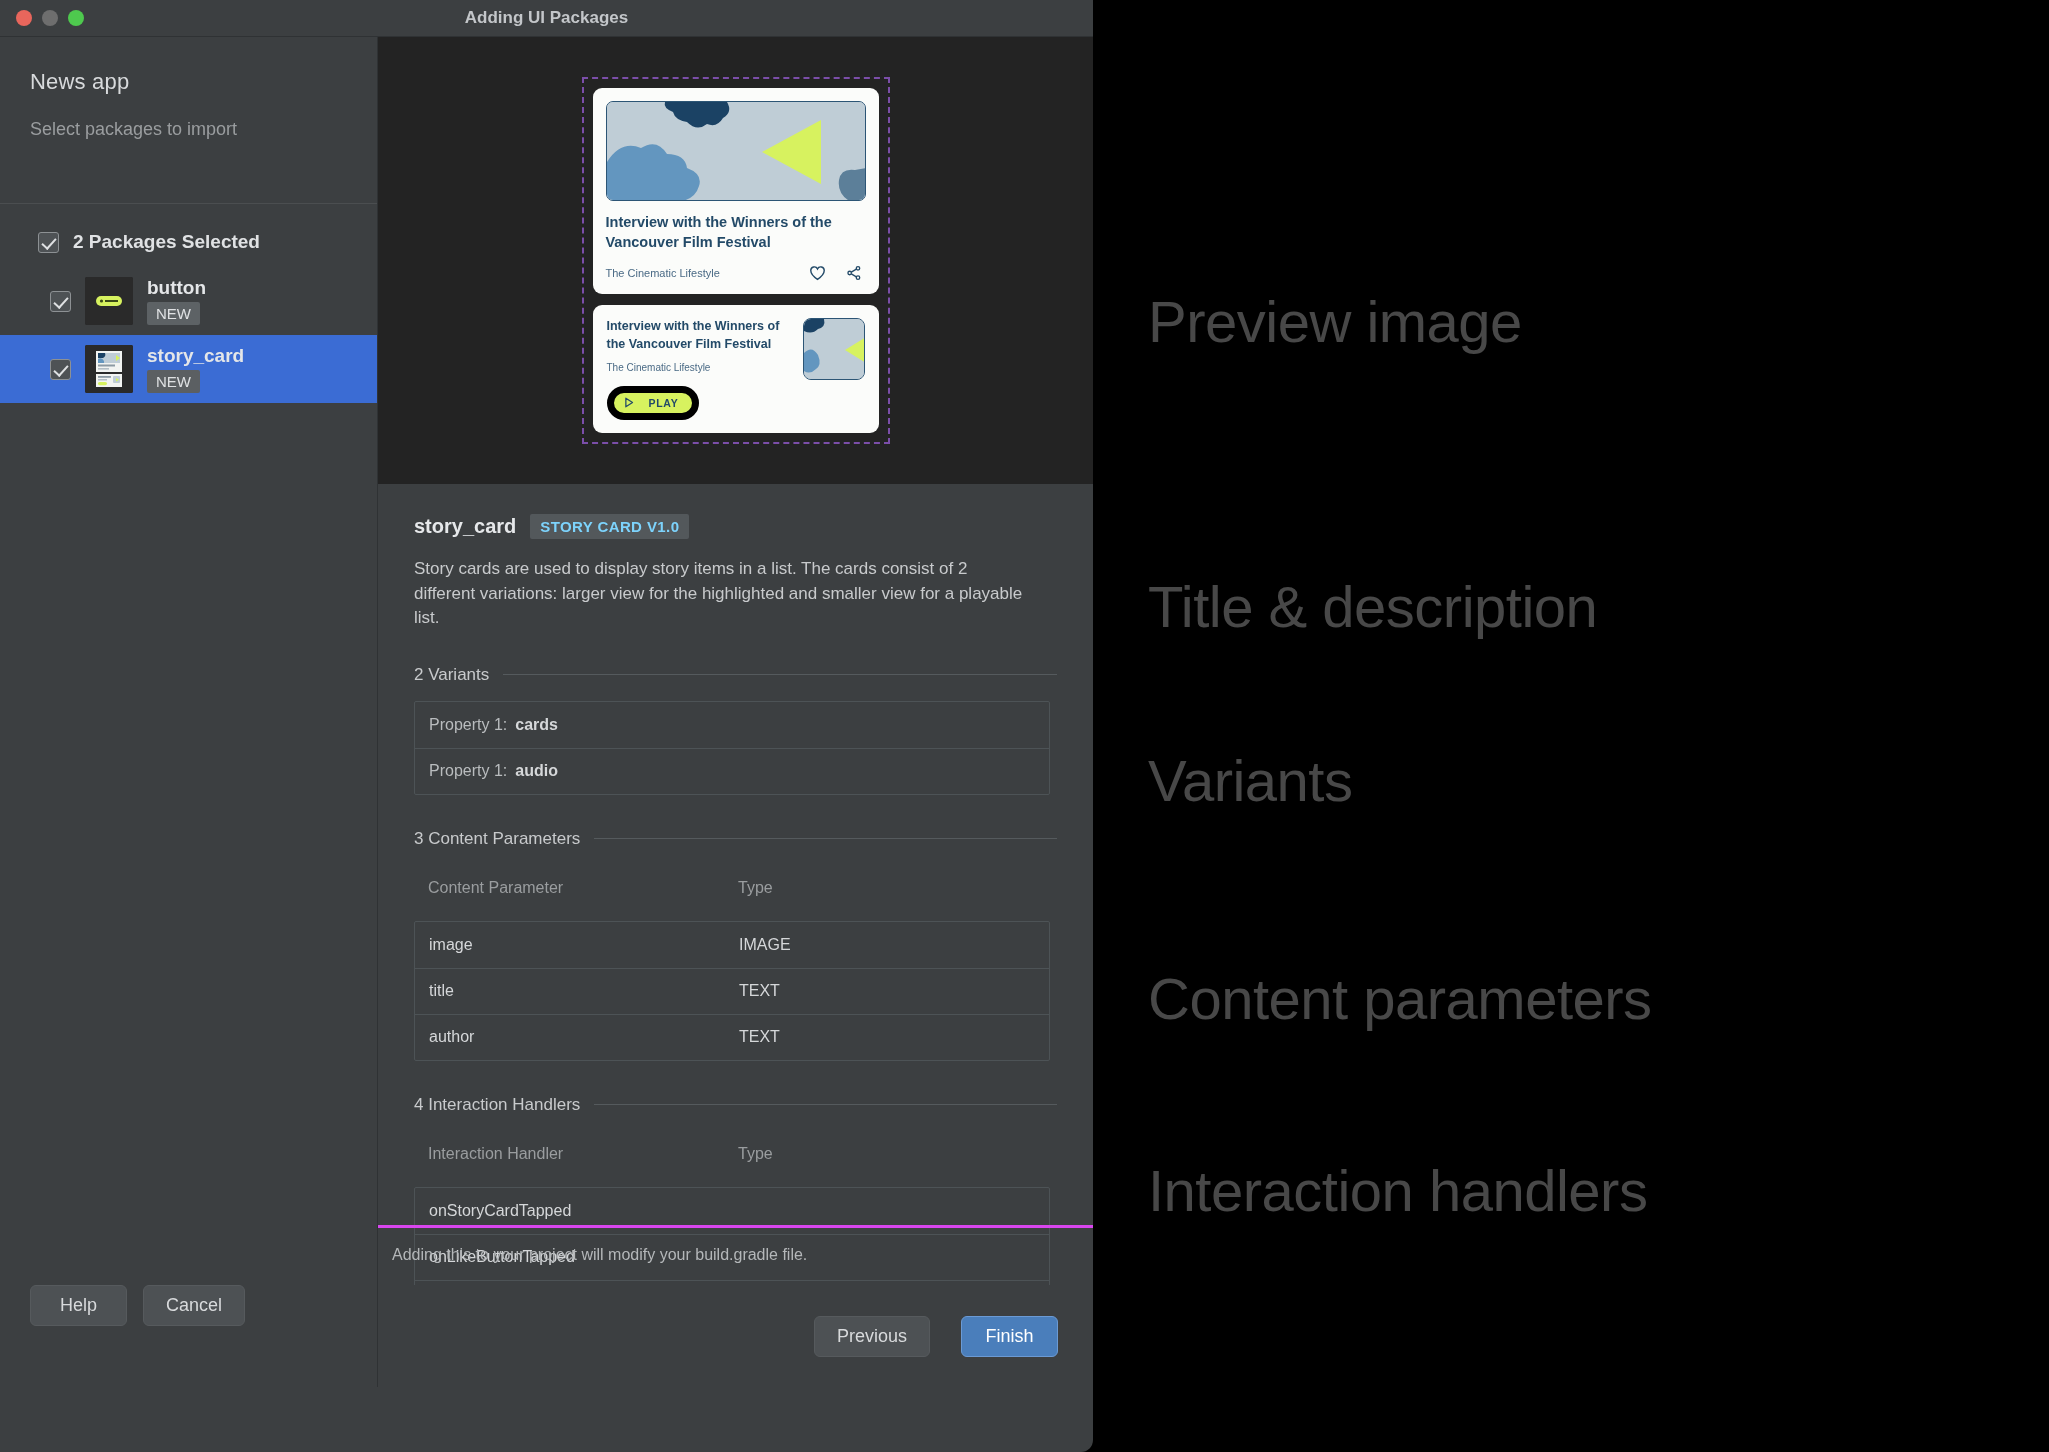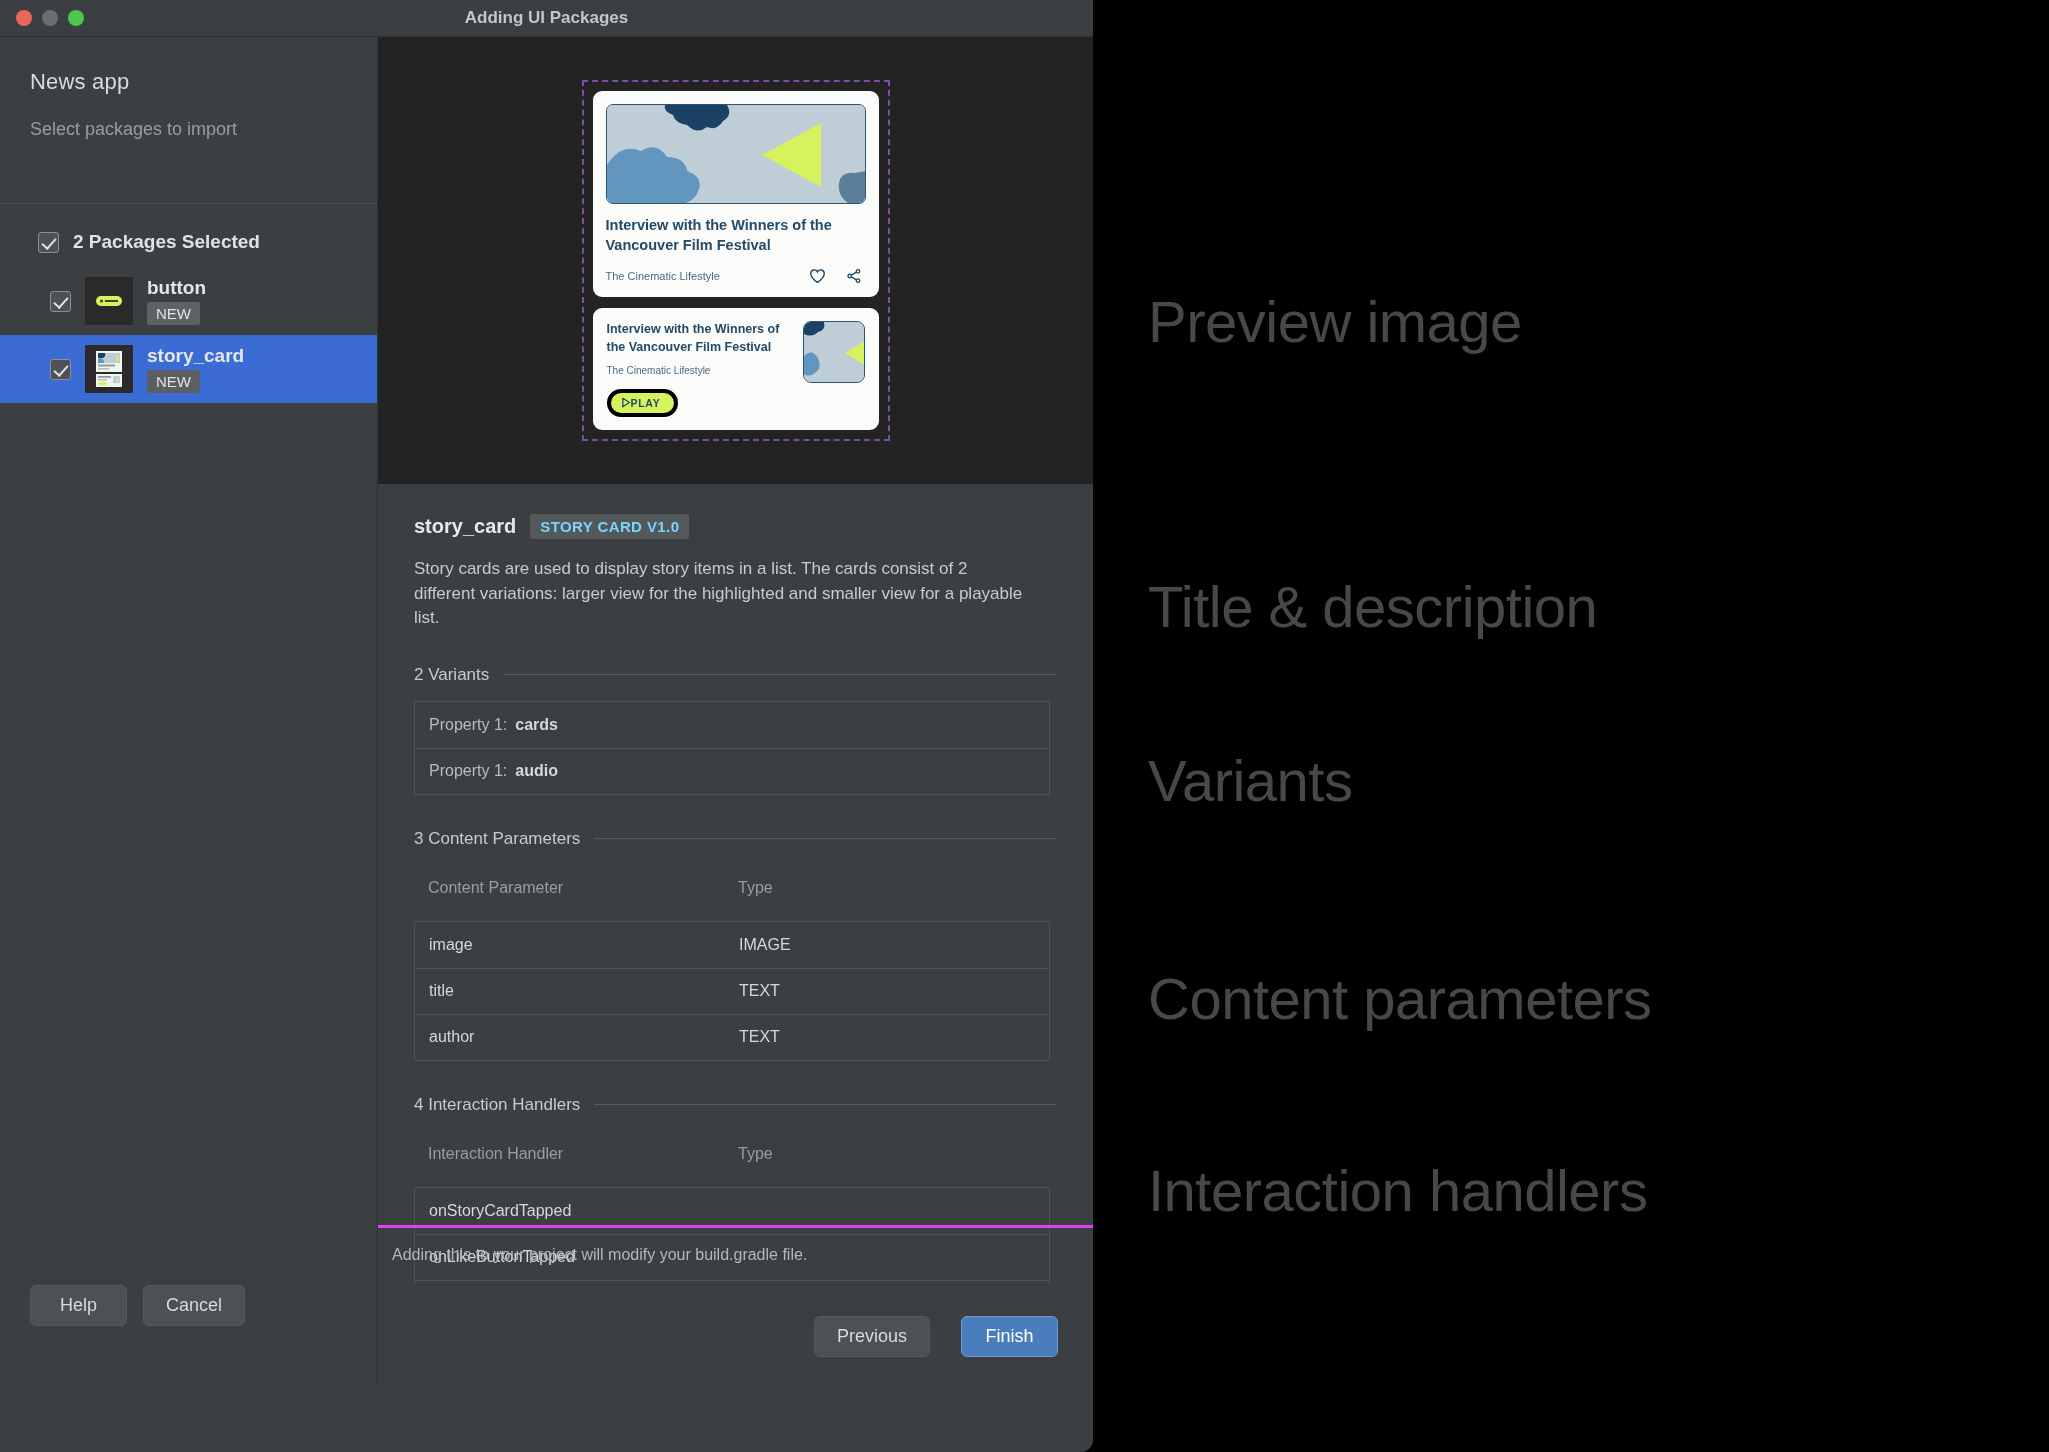--- a/index.html
+++ b/index.html
@@ -156,22 +156,22 @@
   
   .card-sm {
     background: #fbfcfa; border-radius: 9px; padding: 13px 14px;
     width: 286px; display: flex; gap: 10px;
   }
   .card-sm-left { flex: 1; display: flex; flex-direction: column; }
   .card-sm-title { font-size: 12.5px; font-weight: bold; color: #234a68; line-height: 1.38; }
   .card-sm-author { font-size: 10px; color: #4a6a85; margin-top: 9px; }
   .play-pill {
     margin-top: 13px; align-self: flex-start;
-    background: #d7f25f; border: 4px solid #000000; border-radius: 999px;
-    padding: 4px 14px 4px 10px; display: flex; align-items: center; gap: 0; text-align: center;
+    background: #d7f25f; border: 7px solid #000000; border-radius: 999px;
+    padding: 4px 14px 4px 10px; display: flex; align-items: center; gap: 15px; text-align: center;
   }
   .play-label { font-size: 10.5px; font-weight: bold; color: #234a68; letter-spacing: 0.7px; }
   .card-sm-img {
     width: 62px; height: 62px; border-radius: 8px; overflow: hidden;
     border: 1px solid #2c5575; background: #bfcdd6; flex-shrink: 0;
   }
 
   
   .details {
     flex: 1; background: #3c3f41; padding: 30px 36px 0 36px;

